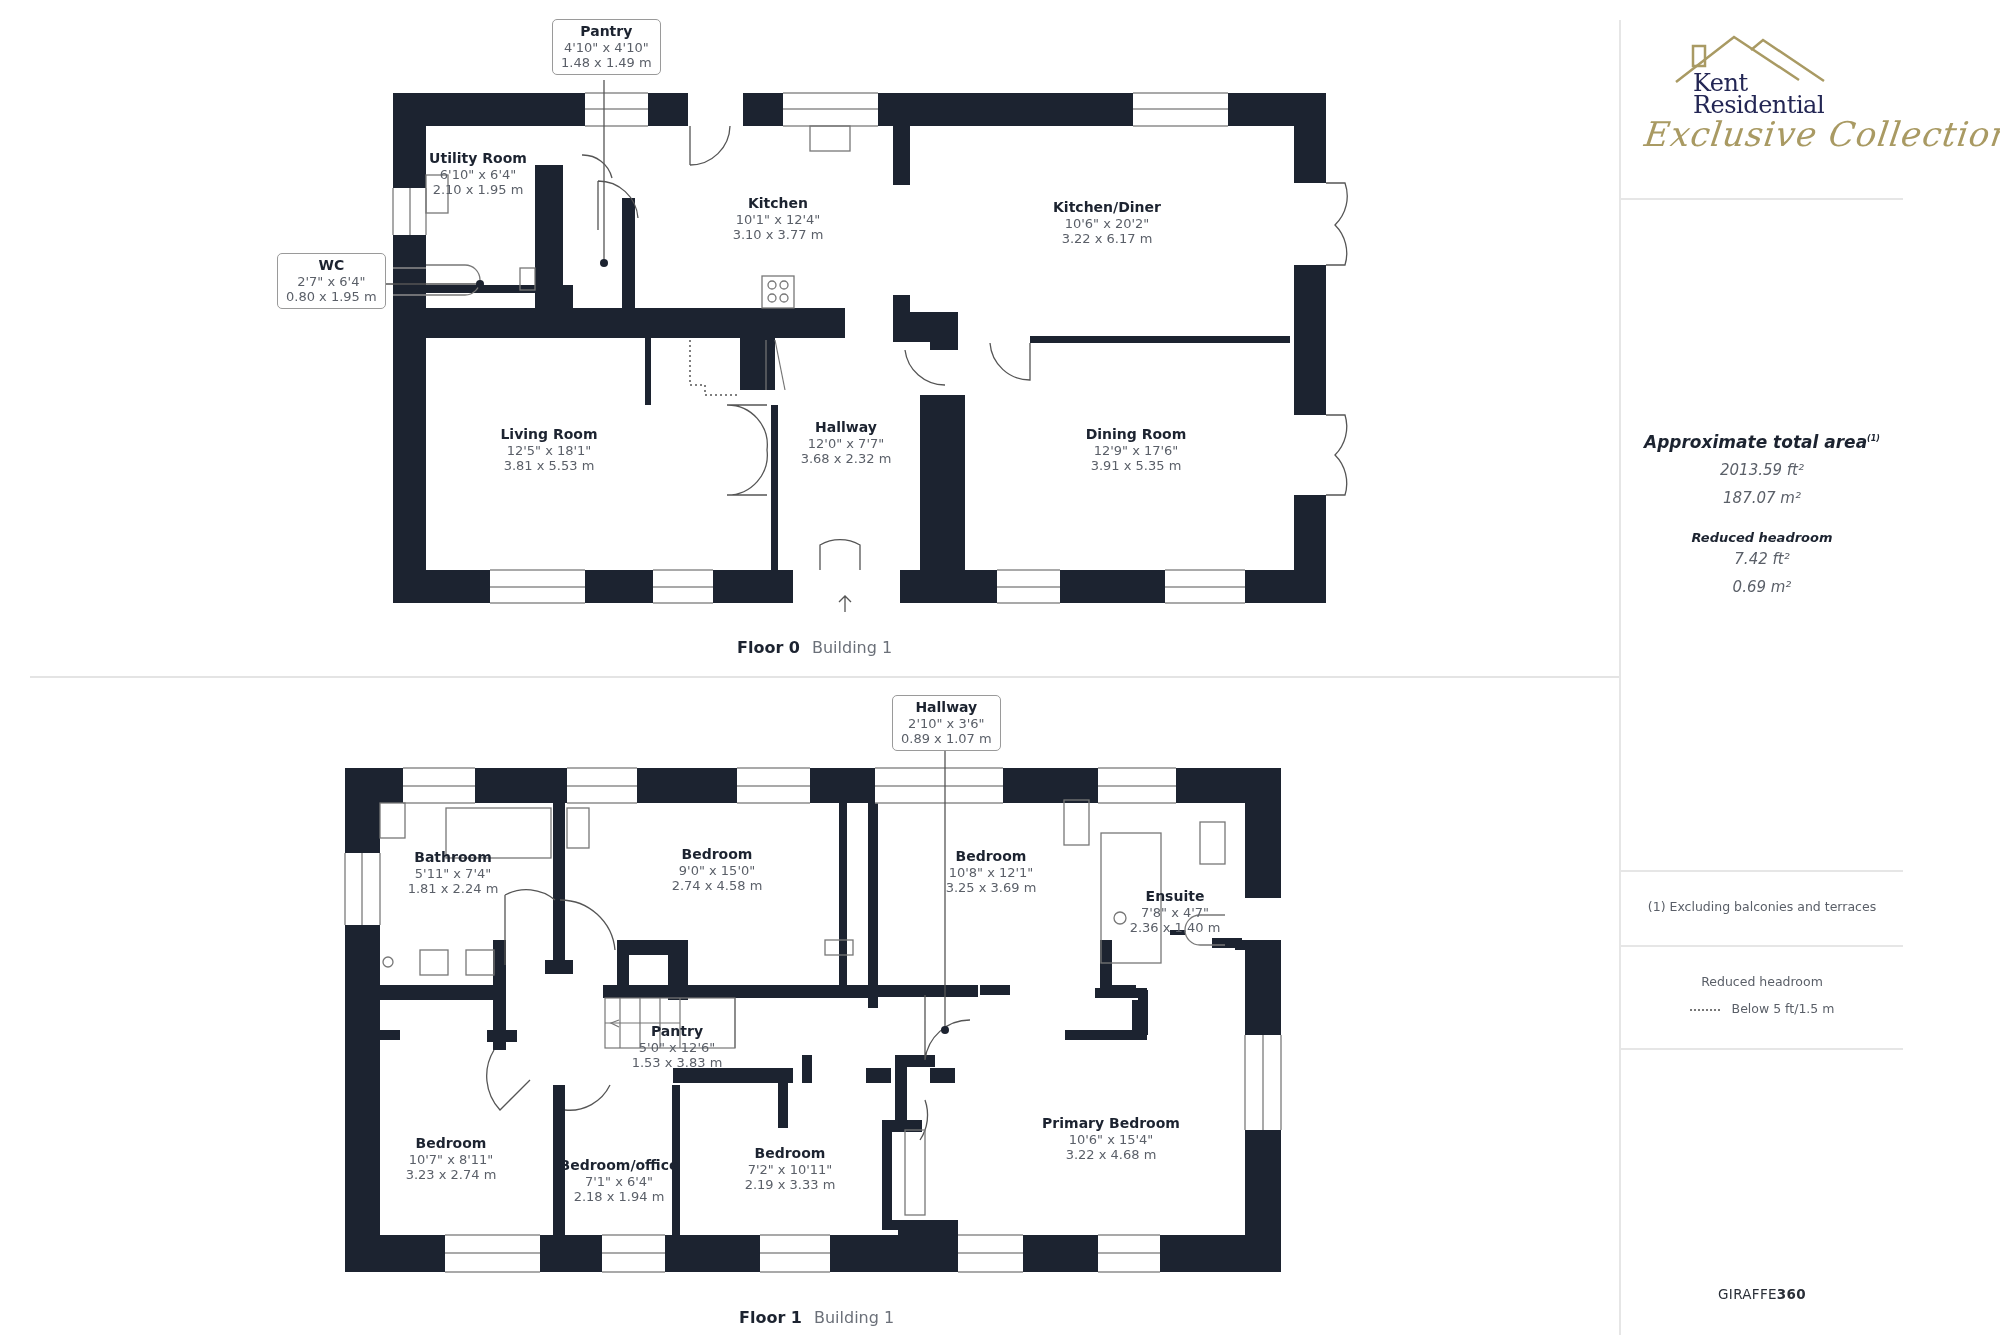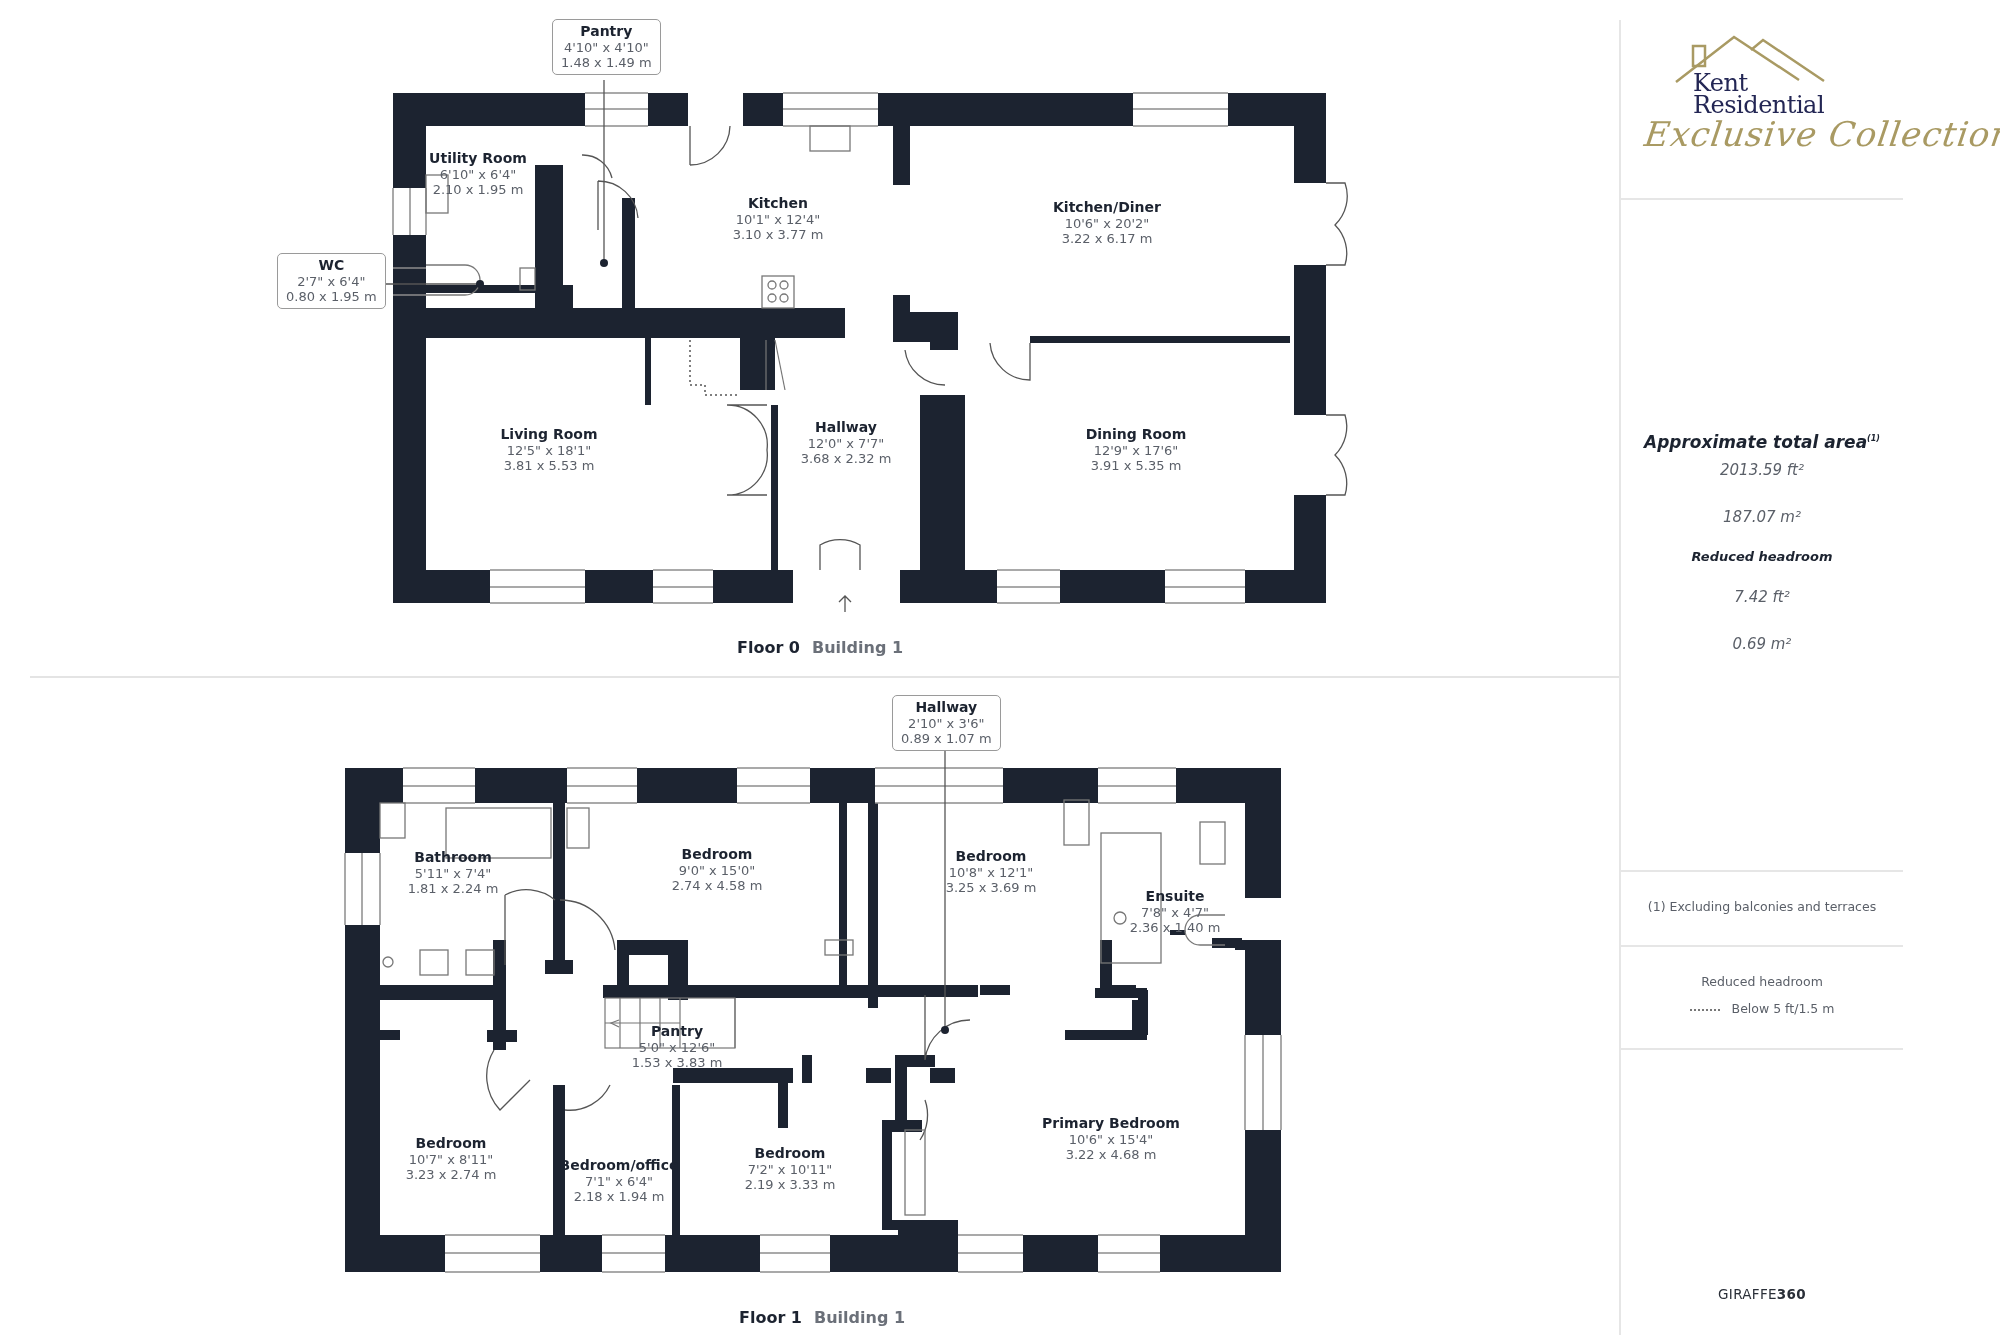--- a/index.html
+++ b/index.html
@@ -7,31 +7,31 @@
   .plan-area{position:absolute;left:0;top:0;width:1412px;height:1335px;}
   .floor-divider{position:absolute;left:30px;top:676px;width:1590px;height:2px;background:#e4e4e4;}
   .side-divider{position:absolute;left:1619px;top:20px;width:2px;height:1315px;background:#e6e6e6;}
   svg.fp{position:absolute;left:0;top:0;}
   .room-label{position:absolute;text-align:center;transform:translateX(-50%);line-height:1.2;white-space:nowrap;}
   .room-name{font-weight:bold;font-size:14px;color:#1c2330;}
   .room-dim{font-size:13px;color:#5a5f68;}
   .callout{position:absolute;border:1.5px solid #9a9a9a;border-radius:5px;background:#fff;padding:3px 8px;text-align:center;line-height:1.2;}
   .floor-caption{position:absolute;font-size:16px;white-space:nowrap;}
   .floor-caption .fl{font-weight:bold;color:#1c2330;margin-right:12px;}
-  .floor-caption .bl{color:#6b7079;font-weight:bold;}
+  .floor-caption .bl{color:#6b7079;}
   
   .sidebar{position:absolute;left:1621px;top:0;width:282px;height:1335px;}
   .sb-sep{position:absolute;left:0;width:282px;height:2px;background:#e6e6e6;}
   .logo{position:absolute;left:10px;top:30px;width:260px;height:160px;}
   .logo-kent{position:absolute;left:62px;top:42px;font-family:"DejaVu Serif","Liberation Serif",serif;font-size:24px;color:#232654;line-height:22px;letter-spacing:-0.5px;}
   .logo-script{position:absolute;left:14px;top:84px;font-family:"DejaVu Serif","Liberation Serif",serif;font-style:italic;font-size:34px;color:#a99a63;letter-spacing:1px;white-space:nowrap;transform:skewX(-8deg);}
   .sb-center{position:absolute;left:0;width:282px;text-align:center;}
   .area-title{font-weight:bold;font-size:17px;color:#1c2330;}
   .area-title sup{font-size:8px;}
-  .area-val{font-size:15px;color:#5a5f68;line-height:28px;margin-top:19px;}
+  .area-val{font-size:15px;color:#5a5f68;line-height:28px;}
   .rh-title{font-weight:bold;font-size:13px;color:#1c2330;}
   .note{font-size:12.5px;color:#5a5f68;}
   .disclaimer{font-size:12.5px;color:#5a5f68;line-height:19px;padding:0 28px;}
   .giraffe{font-size:13.5px;color:#2a2f38;letter-spacing:0.3px;}
   .giraffe b{font-weight:bold;}
   .dotline{display:inline-block;width:30px;border-top:2px dotted #777;vertical-align:middle;margin-right:12px;}
 </style>
 </head>
 <body>
 

